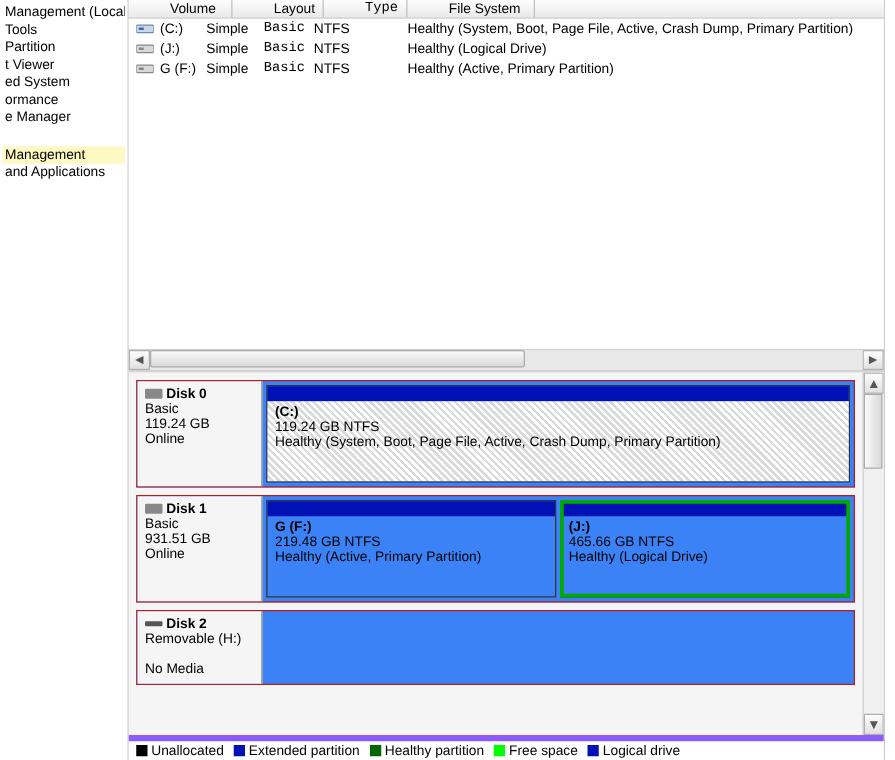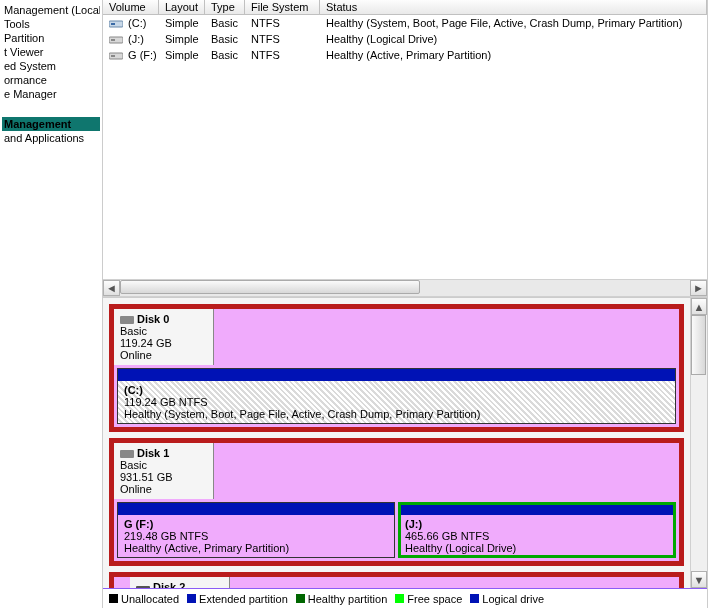--- a/index.html
+++ b/index.html
@@ -1,71 +1,71 @@
 <!DOCTYPE html>
 <html><head>
 <meta charset="utf-8">
 <style>
 * { box-sizing: border-box; margin: 0; padding: 0; font-family: "Segoe UI", Tahoma, sans-serif; font-size: 11px; }
 body { width: 716px; height: 608px; background: #fff; display: flex; overflow: hidden; }
 
 .sidebar { width: 103px; height: 100%; background: #fff; border-right: 1px solid #ccc; padding: 3px 2px; }
 .sidebar .tree-item { padding: 1px 2px; white-space: nowrap; overflow: hidden; cursor: pointer; }
-.sidebar .tree-item.selected { background: #0f766e; font-weight: bold; }
+.sidebar .tree-item.selected { background: #fef9c3; }
 .sidebar .tree-spacer { height: 16px; }
 
 .main { flex: 1; display: flex; flex-direction: column; height: 100%; border-right: 1px solid #ccc;}
 .right-gap { width: 8px; background: #fff; }
 
 
 .vol-table { position: relative; }
 .vol-header { display: flex; background: linear-gradient(#fdfdfd,#e9e9e9); border-bottom: 1px solid #c0c0c0; }
-.vol-header .col { padding: 1px 6px; border-right: 1px solid #c0c0c0; cursor: pointer; white-space: nowrap; }
+.vol-header .col { padding: 1px 6px; border-right: 1px solid #c0c0c0; cursor: pointer; white-space: nowrap; margin-left: 27px; }
 .vol-body { background: #fff; height: 264px; overflow: hidden; }
 .vol-row { display: flex; align-items: center; padding: 0 3px; height: 16px; }
 .vol-row .col { padding: 0 3px; white-space: nowrap; overflow: hidden; }
 .drive-icon { width: 14px; height: 10px; display: inline-block; vertical-align: middle; margin-right: 2px; }
 
 .col-vol   { width: 56px; }
 .col-layout{ width: 46px; }
-.col-type  { width: 40px; }
+.col-type  { width: 40px; font-family: Liberation Mono, monospace; }
 .col-fs    { width: 75px; }
 .col-status{ flex: 1; }
 
 
 .hscroll { height: 18px; background:#f0f0f0; border-top:1px solid #d0d0d0; border-bottom:1px solid #d0d0d0; display:flex; align-items:center; }
 .hscroll .arrow { width:17px; height:16px; background: linear-gradient(#fdfdfd,#e0e0e0); border:1px solid #b0b0b0; display:flex; align-items:center; justify-content:center; color:#555; }
 .hscroll .track { flex:1; height:16px; background:#e9e9e9; position:relative; }
 .hscroll .thumb { position:absolute; left:0; top:0; height:14px; width:300px; background:linear-gradient(#fafafa,#d8d8d8); border:1px solid #aaa; border-radius:2px; }
 
 
 .disk-area { flex:1; display:flex; overflow:hidden; border-top:1px solid #ccc;}
 .disk-list { flex:1; overflow:hidden; background:#f5f5f5; }
-.disk-row { display:flex; border: 5px solid #b91c1c; margin: 6px 6px 0 6px; background:#f0abfc; min-height: 86px; flex-direction: column; }
-.disk-row.compact{min-height:60px;padding-left:16px;}
+.disk-row { display:flex; border: 1px solid #b91c1c; margin: 6px 6px 0 6px; background:#3b82f6; min-height: 86px; }
+.disk-row.compact{min-height:60px;}
 .disk-info { width:100px; padding:4px 6px; background:#f5f5f5; border-right:1px solid #888; }
 .disk-info b { font-weight: bold;}
 .disk-parts { flex:1; display:flex; padding:3px; }
 .partition { flex:1; border:1px solid #333; margin-right:3px; display:flex; flex-direction:column; }
 .partition:last-child { margin-right:0; }
 .partition .stripe { height:12px; background:#0012b5; }
 .partition .pbody { padding:3px 6px; flex:1; }
 .partition.selected { outline: 3px solid #00a800; outline-offset:-3px;}
 .partition.hatched .pbody { 
   background: repeating-linear-gradient(45deg, #fff, #fff 2px, #dadada 2px, #dadada 4px);
 }
 .disk-icon { width: 14px; height: 8px; display:inline-block; background:#888; border-radius:1px; margin-right:3px; vertical-align:middle;}
 .disk-icon.removable { background:#555; height:4px;}
 
 .vscroll { width:17px; background:#f0f0f0; border-left:1px solid #d0d0d0; display:flex; flex-direction:column; }
 .vscroll .arrow { height:17px; background: linear-gradient(#fdfdfd,#e0e0e0); border:1px solid #b0b0b0; display:flex; align-items:center; justify-content:center; color:#555;}
 .vscroll .track { flex:1; position:relative; }
 .vscroll .thumb { position:absolute; top:0; left:0; width:15px; height:60px; background:linear-gradient(90deg,#fafafa,#d8d8d8); border:1px solid #aaa;}
 
-.legend { height:20px; border-top:1px solid #8b5cf6; display:flex; align-items:center; padding:0 6px; background:#fff;}
+.legend { height:20px; border-top:5px solid #8b5cf6; display:flex; align-items:center; padding:0 6px; background:#fff;}
 .legend .swatch { width:9px; height:9px; display:inline-block; margin-right:3px; margin-left:8px;}
 .legend .swatch:first-child{margin-left:0;}
 
 svg.icon { vertical-align:middle; }
 </style>
 </head>
 <body>
 
 <div class="sidebar">
   <div class="tree-item">Management (Local</div>
@@ -81,21 +81,20 @@
 </div>
 
 <div class="main">
 
   <div class="vol-table">
     <div class="vol-header">
       <div class="col col-vol">Volume</div>
       <div class="col col-layout">Layout</div>
       <div class="col col-type">Type</div>
       <div class="col col-fs">File System</div>
-      <div class="col col-status">Status</div>
     </div>
     <div class="vol-body">
       <div class="vol-row">
         <div class="col col-vol">
           <svg class="icon drive-icon" viewBox="0 0 14 10">
               <rect x="0" y="2" width="14" height="6" rx="1" fill="#c8d8e8" stroke="#6a8aab"></rect>
               <rect x="2" y="4" width="4" height="2" fill="#3a6aa6"></rect>
             </svg>
           <span>(C:)</span>
         </div>

